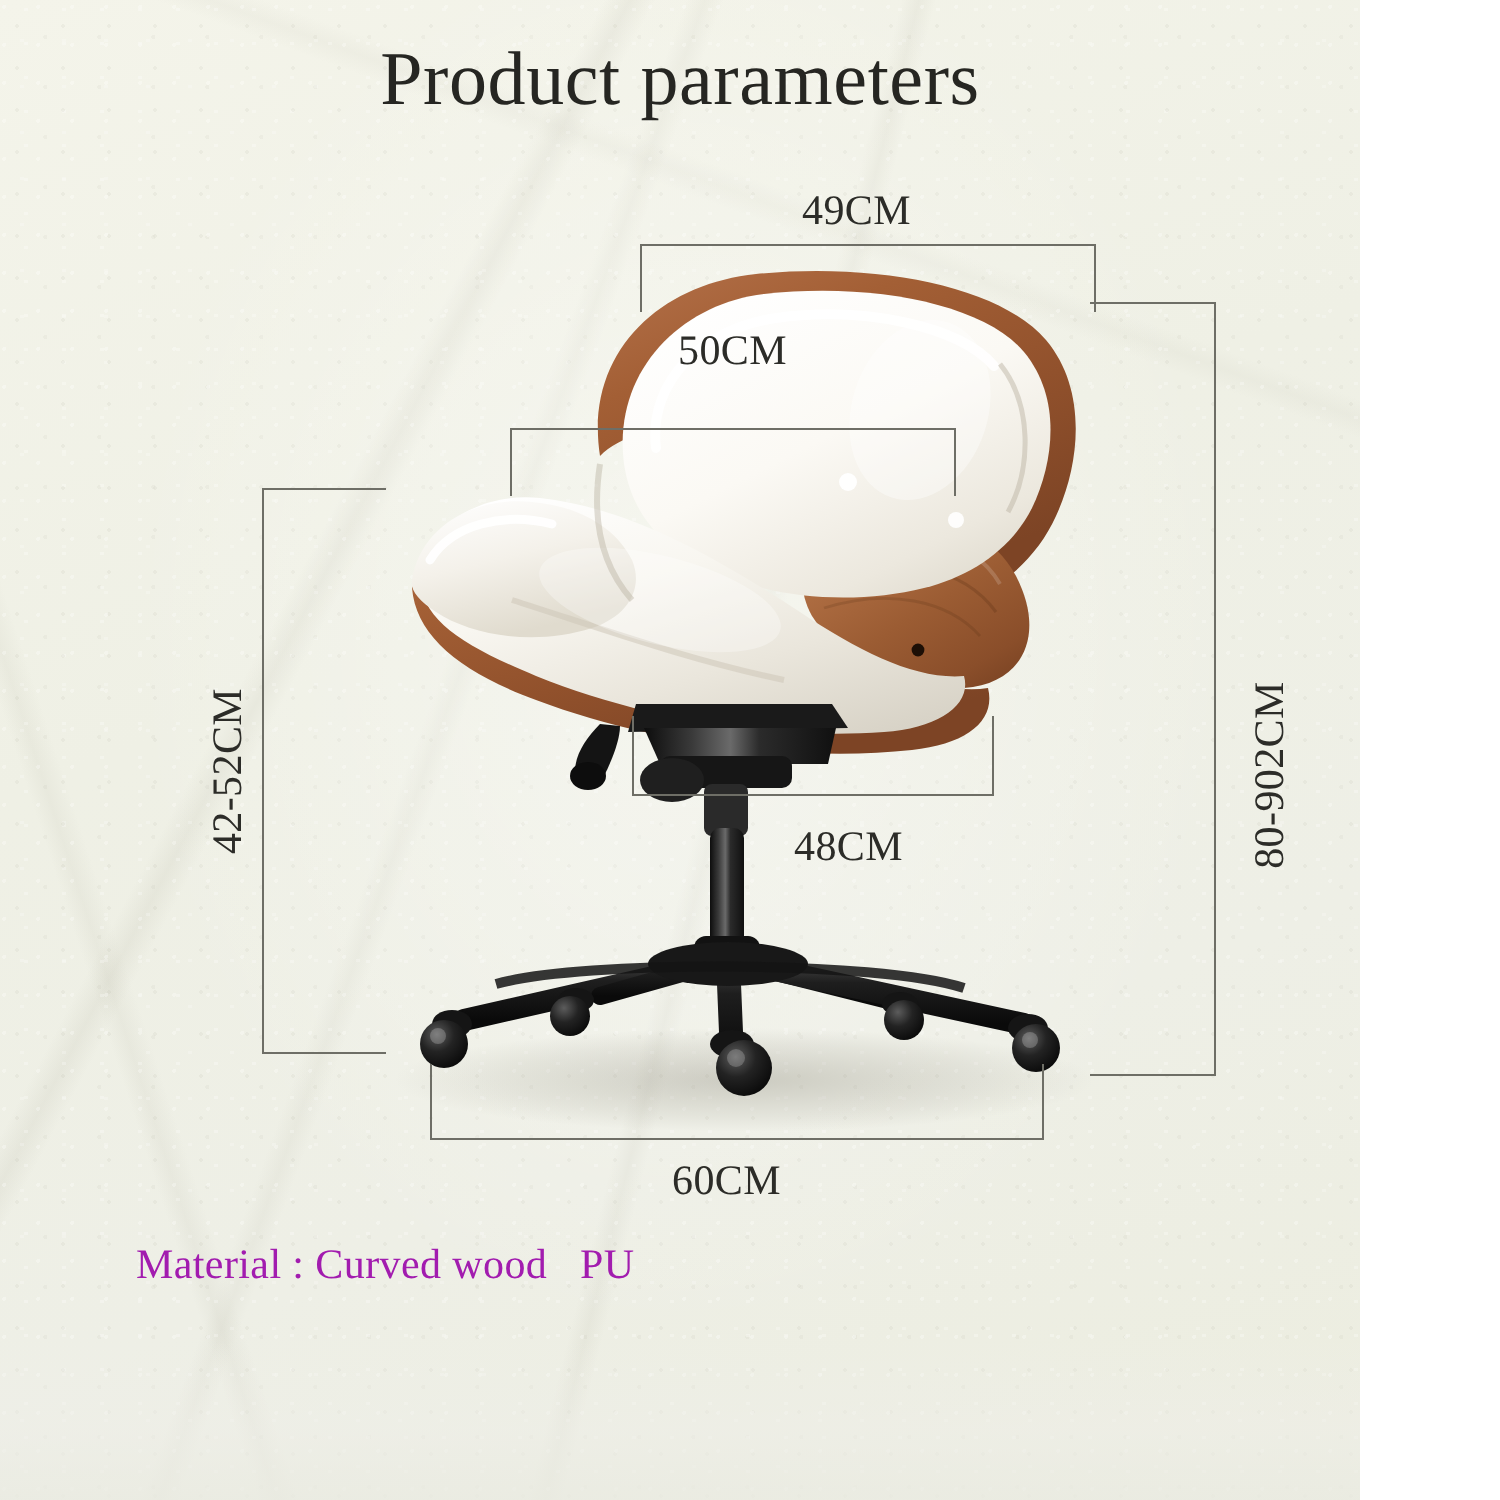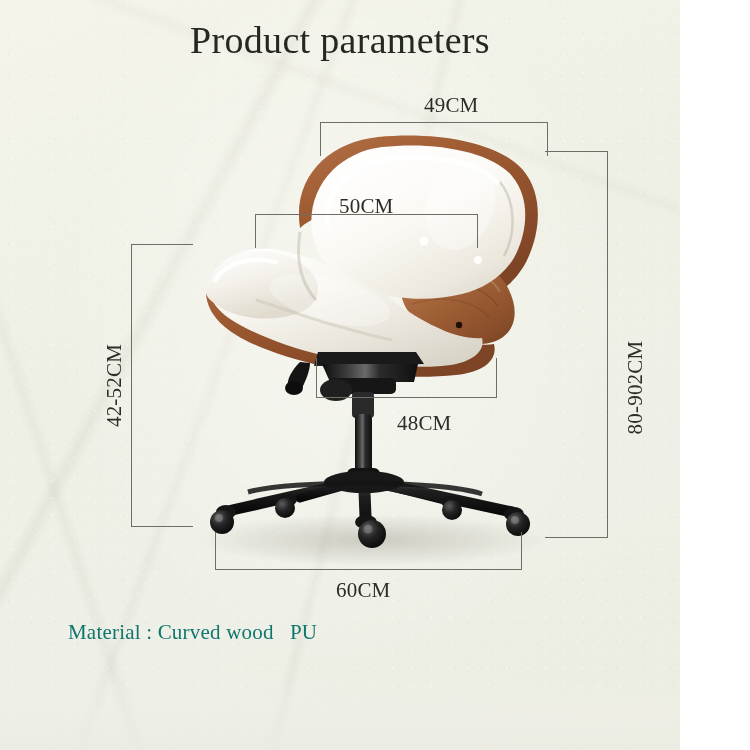--- a/index.html
+++ b/index.html
@@ -97,21 +97,21 @@
   }
 
   
   #chair { position: absolute; left: 0; top: 0; }
 
   
   .foot {
     position: absolute;
     left: 68px;
     font-size: 21px;
-    color: #0f766e;
+    color: #a21caf;
     white-space: pre;
     letter-spacing: .2px;
   }
   .foot.l1 { top: 620px; }
   .foot.l2 { top: 661px; }
 </style>
 </head>
 <body>
 
 <div id="page">
@@ -291,24 +291,24 @@
       <circle cx="452" cy="510" r="10" fill="url(#casterG)"></circle>
     </g>
     <g>
       <ellipse cx="514" cy="514" rx="10" ry="7" fill="#151515"></ellipse>
       <circle cx="518" cy="524" r="12" fill="url(#casterG)"></circle>
       <circle cx="515" cy="520" r="4" fill="rgba(255,255,255,0.22)"></circle>
     </g>
   </svg>
 
   <div class="bracket br-down" style="left:320px; top:122px; width:228px; height:34px;"></div>
-  <div class="dim-label" style="left:424px; top:93px;">49CM</div>
+  <div class="dim-label" style="left:401px; top:93px;">49CM</div>
 
   <div class="bracket br-down" style="left:255px; top:214px; width:223px; height:34px;"></div>
-  <div class="dim-label" style="left:339px; top:194px;">50CM</div>
+  <div class="dim-label" style="left:339px; top:163px;">50CM</div>
 
   <div class="bracket br-right" style="left:131px; top:244px; width:62px; height:283px;"></div>
   <div class="dim-label vert" style="left:59px; top:373px; width:110px; text-align:center;">42-52CM</div>
 
   <div class="bracket br-left" style="left:545px; top:151px; width:63px; height:387px;"></div>
   <div class="dim-label vert" style="left:570px; top:375px; width:130px; text-align:center;">80-902CM</div>
 
   <div class="bracket br-up" style="left:316px; top:358px; width:181px; height:40px;"></div>
   <div class="dim-label" style="left:397px; top:411px;">48CM</div>
 

